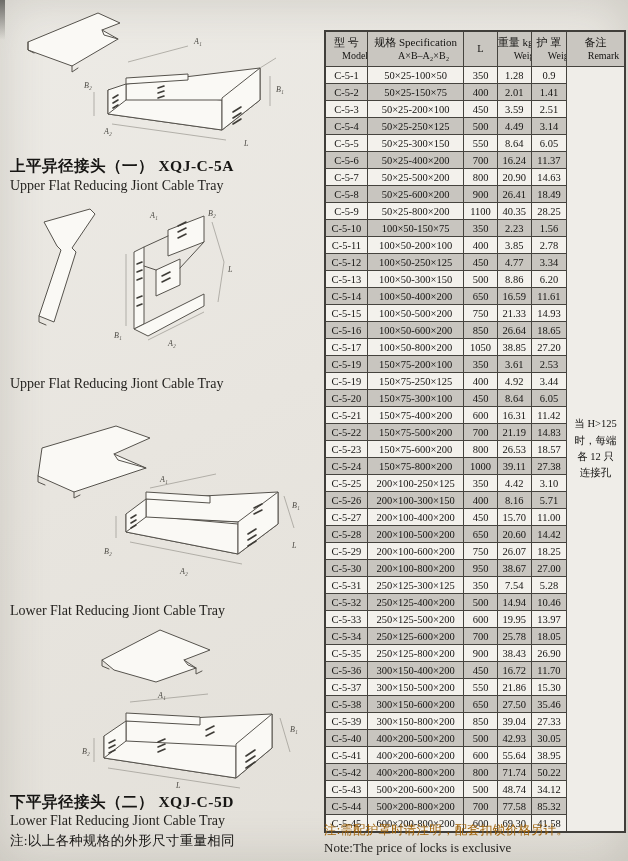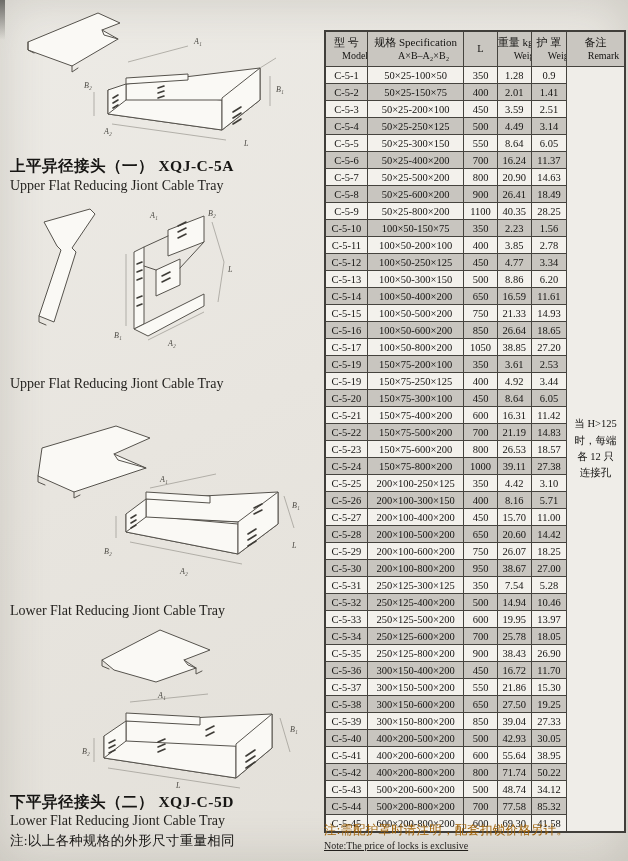--- a/index.html
+++ b/index.html
@@ -30,21 +30,21 @@
   table.spec th{background:#c9c6c0;height:34px;font-size:10.5px;line-height:1.25;color:#141311;}
   table.spec th .h-cn{font-size:11px;display:block;}
   table.spec th .h-en{font-size:10px;display:block;margin-left:16px;}
   table.spec td{font-size:10.5px;color:#141311;height:16px;}
   tr.shade td{background:#c8c5bf;}
   td.remark-cell,tr.shade td.remark-cell{background:#efede8;vertical-align:middle;
     font-size:11px;text-align:left;padding:0 3px;white-space:normal;line-height:1.55;color:#141311;}
   .col-model{width:42px}.col-spec{width:96px}.col-l{width:33px}
   .col-w{width:34px}.col-h{width:35px}.col-r{width:58px}
   .note-cn{position:absolute;left:324px;top:822px;width:300px;font-size:12.5px;letter-spacing:.2px;color:#a16207;}
-  .note-en{position:absolute;left:324px;top:840px;width:300px;font-size:10px;color:#211f1c;text-decoration:underline;}
+  .note-en{position:absolute;left:324px;top:840px;width:300px;font-size:13px;color:#211f1c;}
 </style>
 </head>
 <body>
 
 <div class="page">
   <div class="edge"></div>
 
   <svg class="fig" style="top:6px" width="310" height="148" viewBox="0 0 310 148">
 
     <polygon class="fc" points="20,36 90,7 112,17 94,24 110,33 64,60 20,44"></polygon>
@@ -472,21 +472,21 @@
             <td>300×150-500×200</td>
             <td>550</td>
             <td>21.86</td>
             <td>15.30</td>
           </tr>
           <tr class="shade">
             <td>C-5-38</td>
             <td>300×150-600×200</td>
             <td>650</td>
             <td>27.50</td>
-            <td>19.25</td>
+            <td>35.46</td>
           </tr>
           <tr>
             <td>C-5-39</td>
             <td>300×150-800×200</td>
             <td>850</td>
             <td>39.04</td>
             <td>27.33</td>
           </tr>
           <tr class="shade">
             <td>C-5-40</td>

